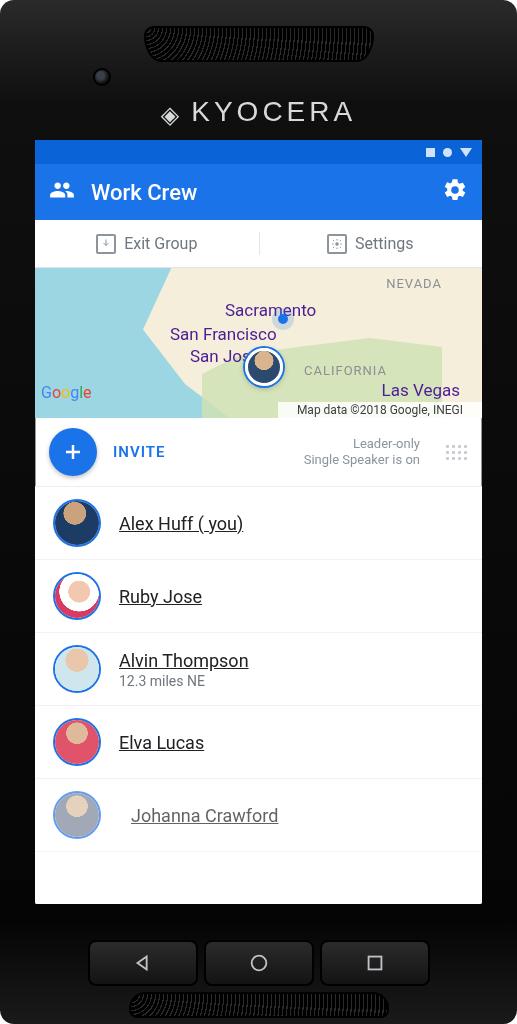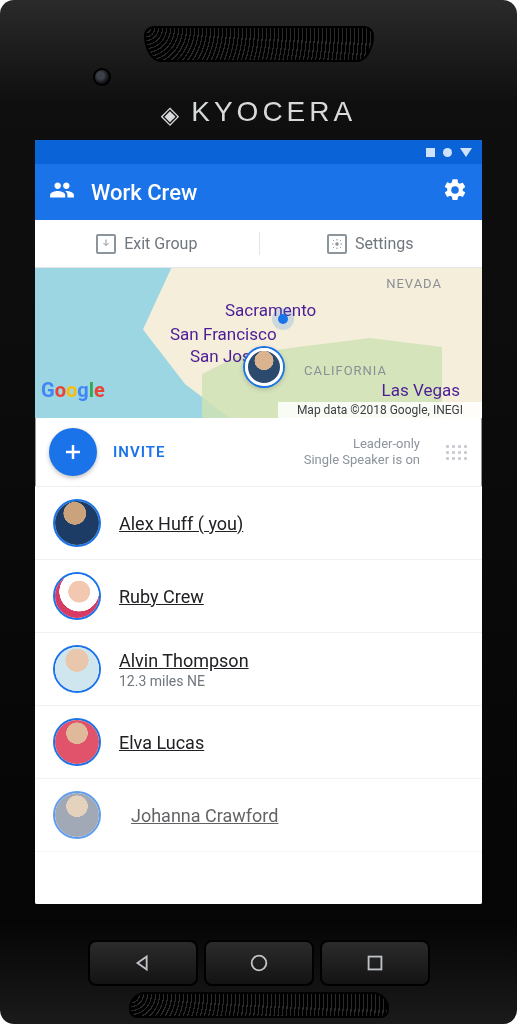--- a/index.html
+++ b/index.html
@@ -135,21 +135,21 @@
     border: 3px solid #fff; box-shadow: 0 0 0 2px #1a73e8, 0 2px 6px rgba(0,0,0,.3);
     background: radial-gradient(circle at 50% 30%, #d9b48f 0 34%, #2b4a6e 35% 100%);
     left: 210px; top: 80px;
   }
   .map .dot {
     position: absolute; width: 10px; height: 10px; border-radius: 50%;
     background: #1a73e8; left: 243px; top: 46px;
     box-shadow: 0 0 0 6px rgba(26,115,232,0.18);
   }
   .glogo {
-    position: absolute; left: 6px; bottom: 16px; font-size: 20px; font-weight: 700;
+    position: absolute; left: 6px; bottom: 16px; font-size: 16px; font-weight: 400;
   }
   .glogo span:nth-child(1){color:#4285F4;} .glogo span:nth-child(2){color:#EA4335;}
   .glogo span:nth-child(3){color:#FBBC05;} .glogo span:nth-child(4){color:#4285F4;}
   .glogo span:nth-child(5){color:#34A853;} .glogo span:nth-child(6){color:#EA4335;}
   .map-credit {
     position: absolute; right: 0; bottom: 0; background: rgba(255,255,255,0.85);
     font-size: 12px; color: #3c4043; padding: 1px 19px;
   }
 
   
@@ -294,21 +294,21 @@
     <div class="list">
       <div class="row">
         <div class="avatar av-1"></div>
         <div class="txt">
           <div class="name">Alex Huff ( you)</div>
         </div>
       </div>
       <div class="row">
         <div class="avatar av-2"></div>
         <div class="txt">
-          <div class="name">Ruby Crew</div>
+          <div class="name">Ruby Jose</div>
         </div>
       </div>
       <div class="row">
         <div class="avatar av-3"></div>
         <div class="txt">
           <div class="name">Alvin Thompson</div>
           <div class="sub">12.3 miles NE</div>
         </div>
       </div>
       <div class="row">

